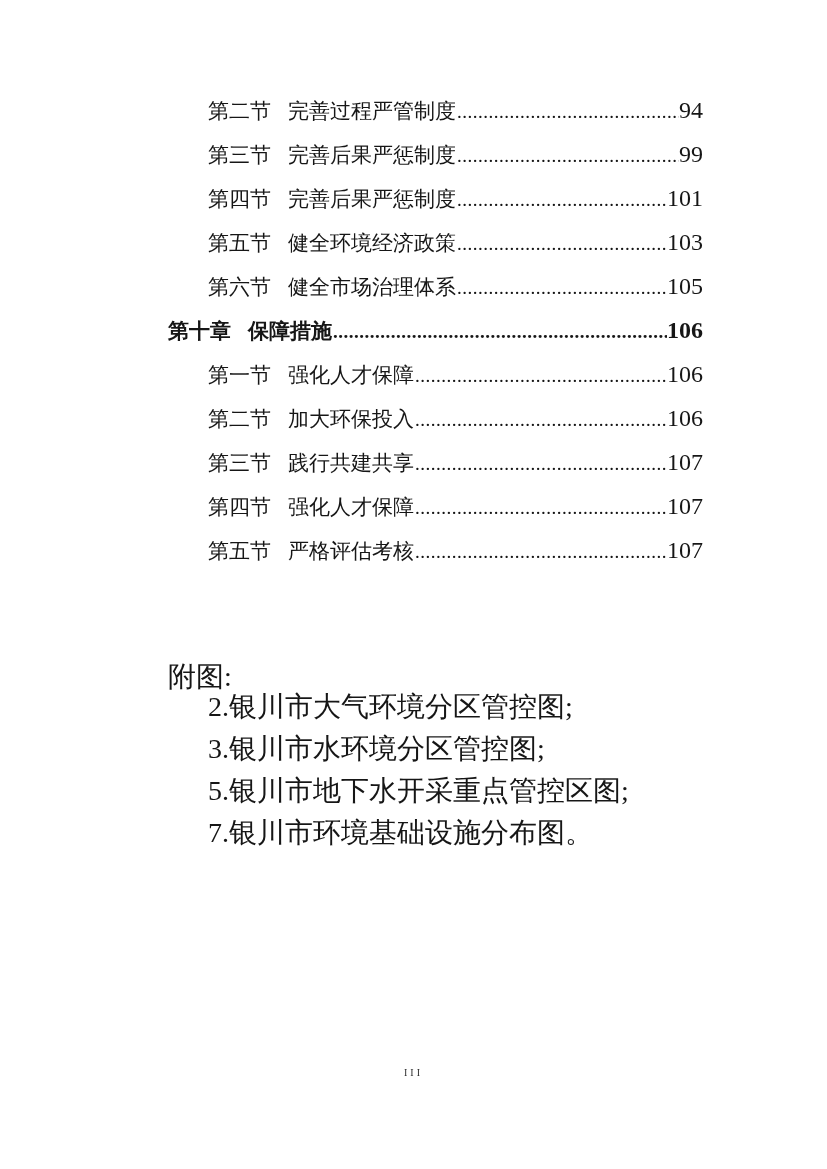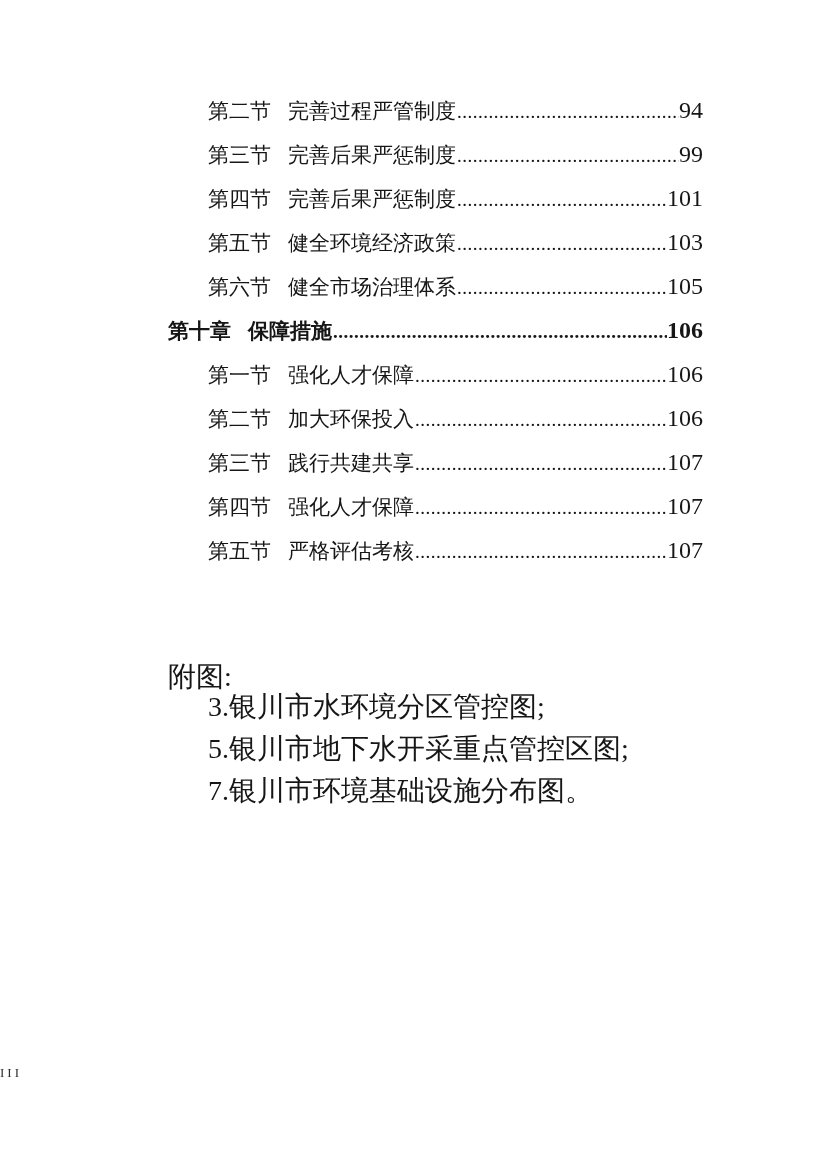--- a/index.html
+++ b/index.html
@@ -72,22 +72,22 @@
   .appendix-item {
     line-height: 22px;
     margin-bottom: 20px;
     padding-left: 40px;
   }
   .page-footer {
     position: absolute;
     left: 0;
     right: 0;
     top: 1066px;
-    text-align: left;
-    font-size: 13px;
+    text-align: center;
+    font-size: 10px;
     line-height: 14px;
     letter-spacing: 3px;
     color: #2d2d2d;
   }
 </style>
 </head>
 <body>
 
 <div class="page">
   <div class="content">
@@ -164,20 +164,21 @@
 
     <div class="toc-row toc-row--section">
       <span class="toc-label">第五节</span>
       <span class="toc-title">严格评估考核</span>
       <span class="toc-dots"></span>
       <span class="toc-page">107</span>
     </div>
 
     <div class="appendix">
       <div class="appendix-heading">附图:</div>
+      <div class="appendix-item">2.银川市大气环境分区管控图;</div>
       <div class="appendix-item">3.银川市水环境分区管控图;</div>
       <div class="appendix-item">5.银川市地下水开采重点管控区图;</div>
       <div class="appendix-item">7.银川市环境基础设施分布图。</div>
     </div>
 
   </div>
 
   <div class="page-footer">
     <span>III</span>
   </div>

